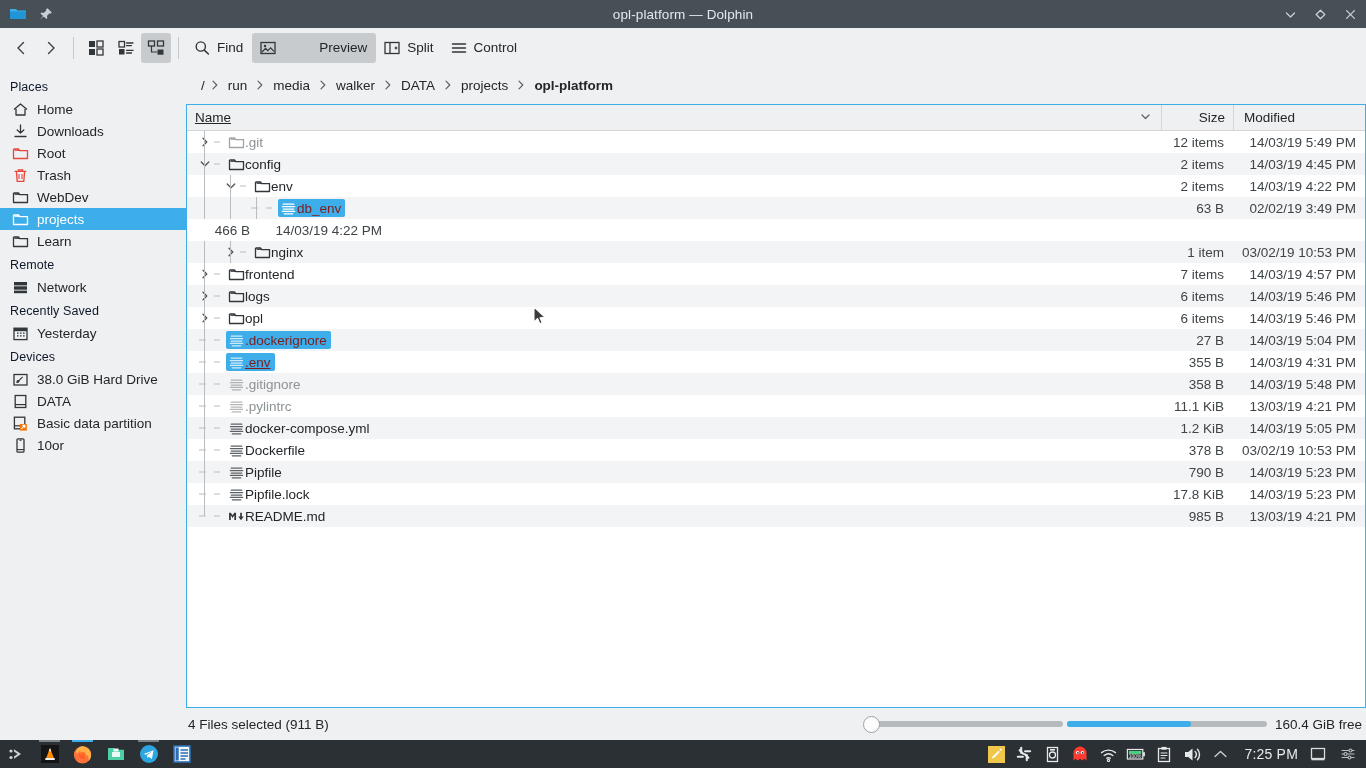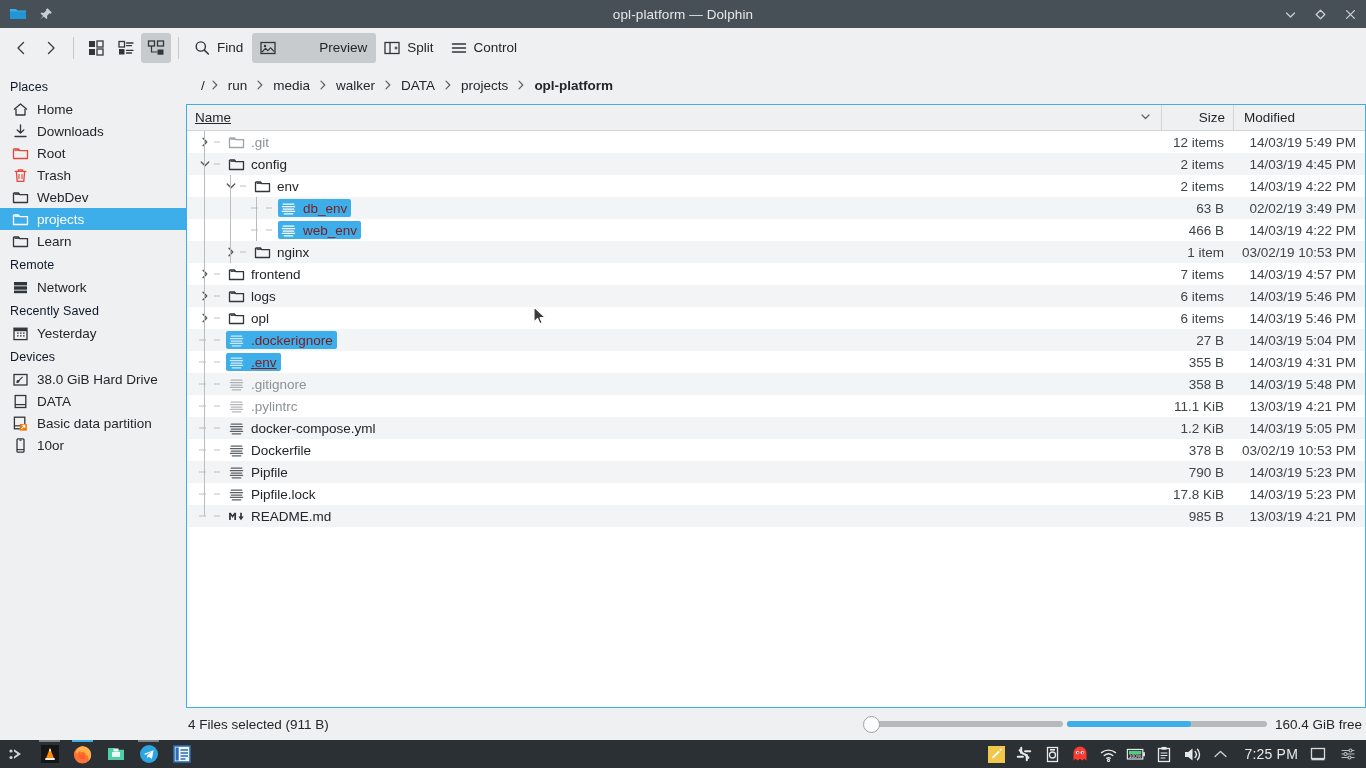--- a/index.html
+++ b/index.html
@@ -96,21 +96,21 @@
   .r-name { flex: 1; display: flex; align-items: center; height: 22px; position: relative; overflow: hidden; }
   .r-size { width: 72px; text-align: right; padding-right: 9px; color: #3f4448; }
   .r-mod  { width: 132px; text-align: right; padding-right: 9px; color: #3f4448; }
 
   .indent { height: 22px; flex: 0 0 auto; position: relative; }
   .twisty {
     width: 18px; height: 22px; flex: 0 0 18px;
     display: flex; align-items: center; justify-content: center; color: #4d5256;
   }
   .branch { width: 12px; height: 22px; flex: 0 0 12px; position: relative; }
-  .nlabelwrap { display: inline-flex; align-items: center; gap: 6px; height: 18px; padding: 0 4px 0 2px; border-radius: 2px; }
+  .nlabelwrap { display: inline-flex; align-items: center; height: 18px; padding: 0 4px 0 2px; border-radius: 2px; }
   .nlabelwrap.sel { background: #3daee9; color: #7f1d1d; }
   .nico { width: 17px; height: 17px; display: flex; align-items: center; justify-content: center; flex: 0 0 17px; }
   .nico.dim { opacity: .45; }
   .nlabel { white-space: nowrap; }
   .nlabel.underline { text-decoration: underline; }
   .dim-text { color: #8d9296; }
 
   
   .vline { position: absolute; width: 1px; background: #b9bdc0; top: 0; bottom: 0; }
 
@@ -560,44 +560,20 @@
               <span class="nlabel">db_env</span>
             </div>
             <div class="vline" style="left: 17px;"></div>
             <div class="vline" style="left: 43px;"></div>
             <div class="vline" style="left: 69px;"></div>
           </div>
           <div class="r-size">63 B</div>
           <div class="r-mod">02/02/19 3:49 PM</div>
         </div>
         <div class="row">
-          <div class="r-name">
-            <div class="indent" style="width: 61px;"></div>
-            <div class="twisty">
-              <svg width="14" height="12" viewBox="0 0 14 12">
-                <path d="M1 6h7" stroke="#b9bdc0" stroke-width="1"></path>
-              </svg>
-            </div>
-            <div class="branch"><svg width="12" height="22" viewBox="0 0 12 22">
-                <path d="M0 11h6" stroke="#b9bdc0" stroke-width="1"></path>
-              </svg></div>
-            <div class="nlabelwrap sel">
-              <span class="nico">
-                <svg width="17" height="17" viewBox="0 0 17 17">
-                  <g stroke="#ffffff" stroke-width="1.25" stroke-linecap="round">
-                    <path d="M3.2 4.2h10.6M2.4 6.6h12.2M3.2 9h10.6M2.4 11.4h12.2M4.2 13.8h8.6"></path>
-                  </g>
-                </svg>
-              </span>
-              <span class="nlabel">web_env</span>
-            </div>
-            <div class="vline" style="left: 17px;"></div>
-            <div class="vline" style="left: 43px;"></div>
-            <div class="vline" style="left: 69px;"></div>
-          </div>
           <div class="r-size">466 B</div>
           <div class="r-mod">14/03/19 4:22 PM</div>
         </div>
         <div class="row alt">
           <div class="r-name">
             <div class="indent" style="width: 35px;"></div>
             <div class="twisty">
               <svg width="12" height="12" viewBox="0 0 12 12">
                 <path d="M4 2.2L7.8 6 4 9.8" stroke="#4d5256" stroke-width="1.25" fill="none" stroke-linecap="round" stroke-linejoin="round"></path>
               </svg>

